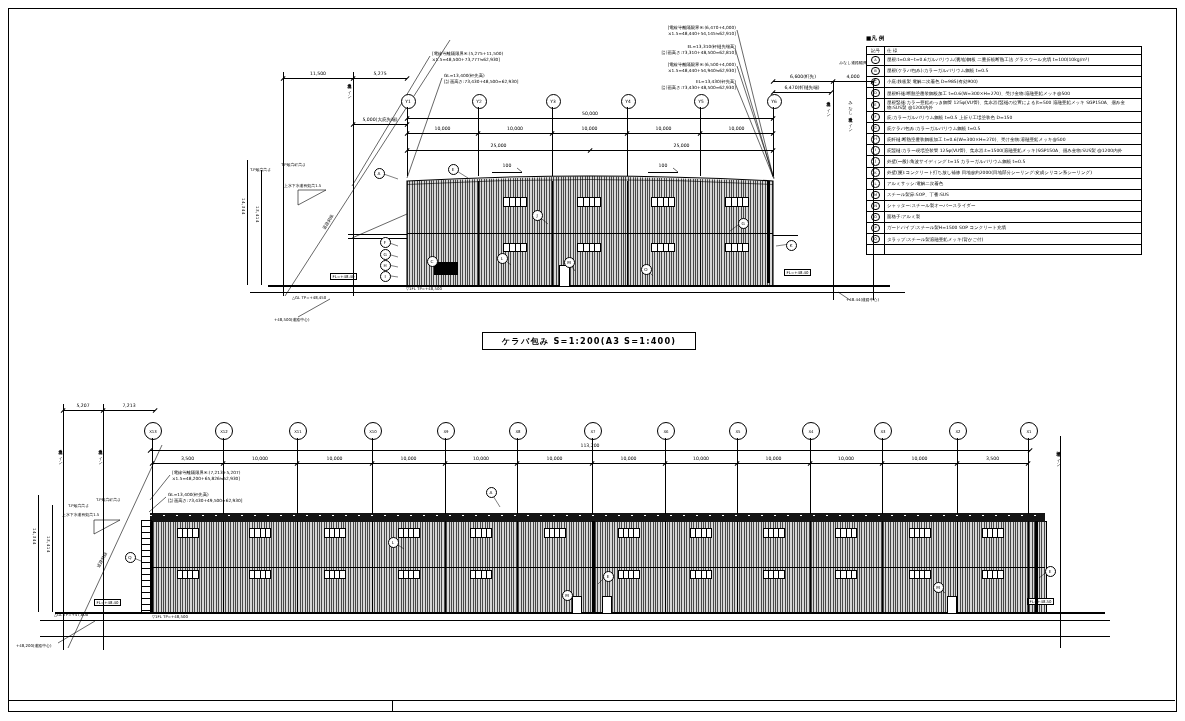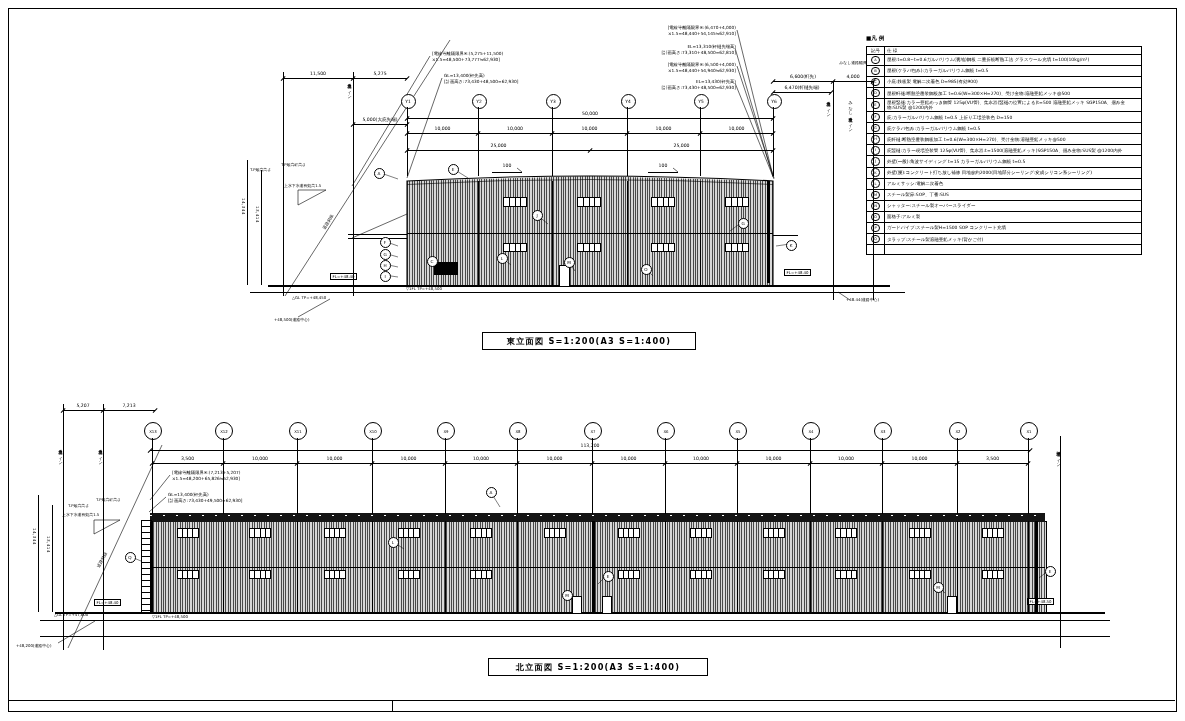--- a/index.html
+++ b/index.html
@@ -266,24 +266,21 @@
   <div class="notebox" style="left:172px;top:470px;">
     <div>[電線等離隔限界※:(7,213+5,207)</div>
     <div>×1.5=48,200+65,826≒52,930]</div>
   </div>
   <div class="notebox" style="left:168px;top:492px;">
     <div>GL=13,400(軒先高)</div>
     <div>[計画高さ:73,430+49,500=62,930]</div>
   </div>
 
   <div class="titlebox" style="left:482px;top:332px;width:212px;height:16px;">
-    <span>東立面図  S=1:200(A3 S=1:400)</span>
-  </div>
-  <div class="titlebox" style="left:488px;top:658px;width:218px;height:16px;">
-    <span>北立面図  S=1:200(A3 S=1:400)</span>
+    <span>ケラバ包み  S=1:200(A3 S=1:400)</span>
   </div>
 
   <div class="ln" style="left:8px;top:700px;width:1167px;height:0.8px;"></div>
   <div class="ln" style="left:392px;top:700px;width:0.8px;height:11px;"></div>
 <div class="bubble" style="left: 400.5px; top: 93.5px; width: 13px; height: 13px; font-size: 4.4px;">Y1</div>
     <div class="ln" style="left: 407px; top: 106.5px; width: 0.55px; height: 69.5px;"></div>
     <div class="bubble" style="left: 471.5px; top: 93.5px; width: 13px; height: 13px; font-size: 4.4px;">Y2</div>
     <div class="ln" style="left: 478px; top: 106.5px; width: 0.55px; height: 69.5px;"></div>
     <div class="bubble" style="left: 545.5px; top: 93.5px; width: 13px; height: 13px; font-size: 4.4px;">Y3</div>
     <div class="ln" style="left: 552px; top: 106.5px; width: 0.55px; height: 69.5px;"></div>

